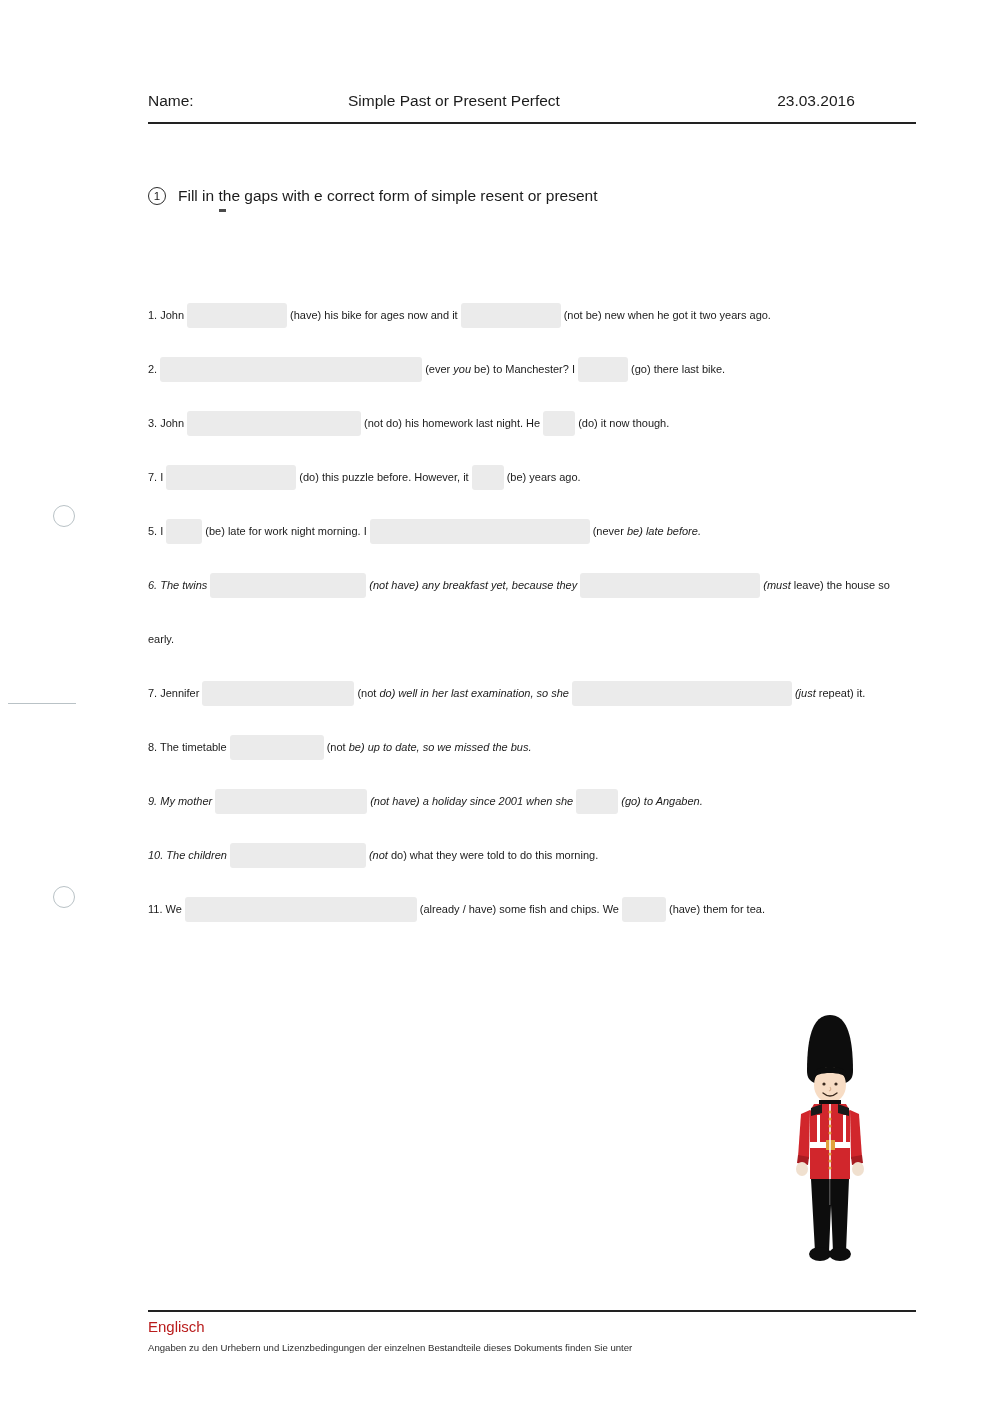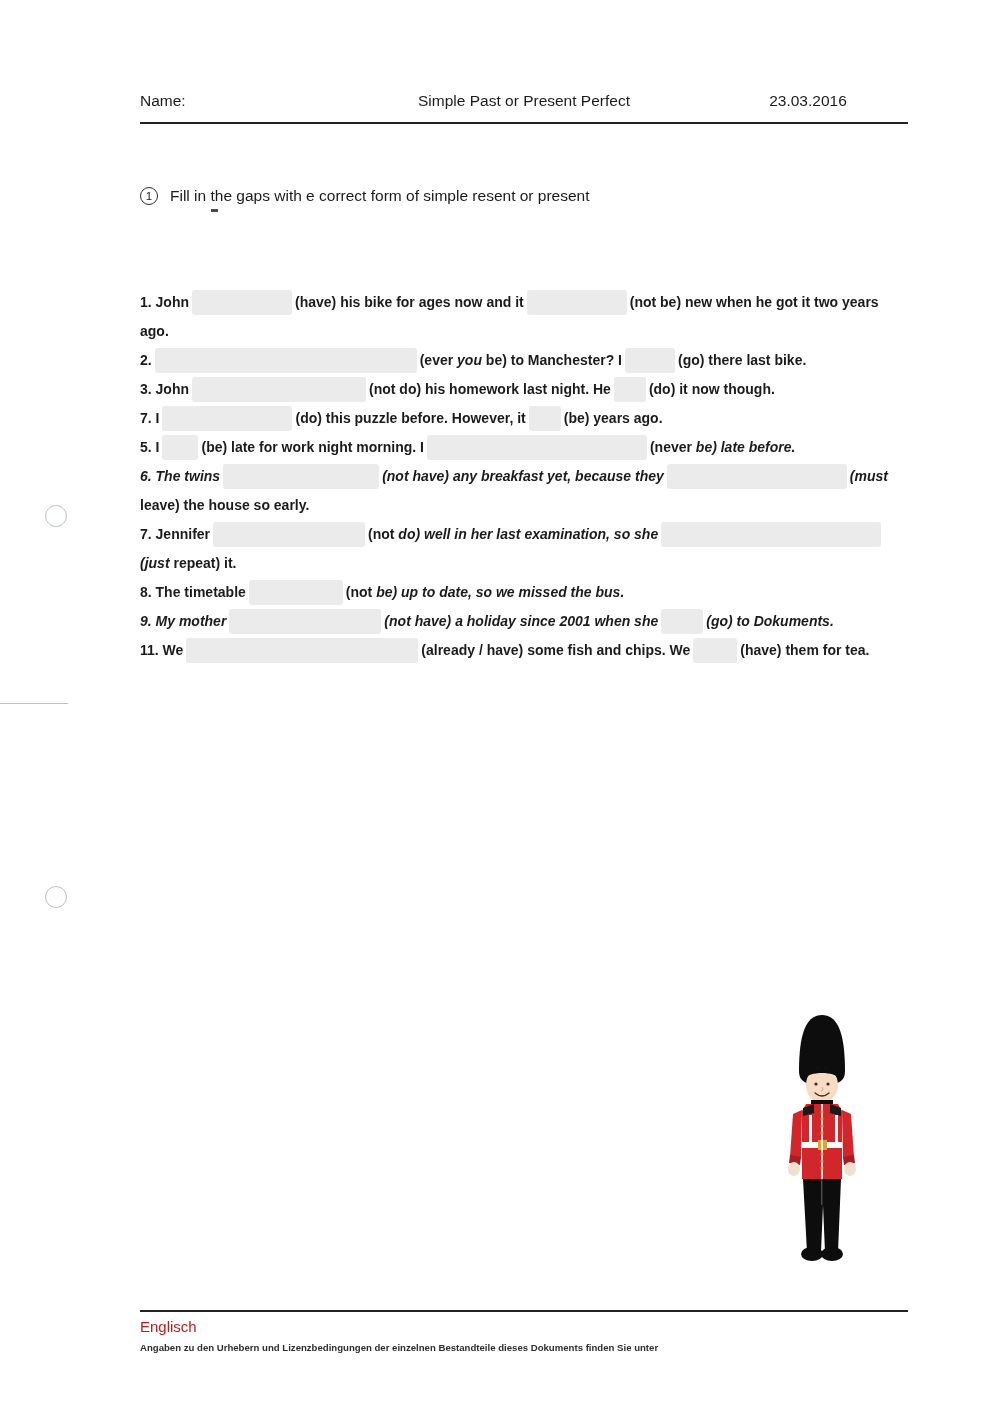--- a/index.html
+++ b/index.html
@@ -11,21 +11,21 @@
     width: 1000px; height: 1416px;
     position: relative;
     font-family: "Liberation Sans", sans-serif;
     color: #1b1b1b;
     overflow: hidden;
   }
 
   
   .page {
     position: absolute;
-    left: 0; top: 0;
+    left: 8px; top: 0;
     width: 855px; height: 1416px;
     background: #fff;
     border-radius: 32px;
   }
 
   
   .margin-circle {
     position: absolute;
     width: 22px; height: 22px;
     border: 1.4px solid #b9c2c6;
@@ -44,21 +44,21 @@
   
   .header {
     position: absolute;
     left: 140px; top: 92px;
     width: 768px;
     display: flex;
     align-items: baseline;
     font-size: 15.5px;
   }
   .header .h-name { width: 200px; }
-  .header .h-title { flex: 1; text-align: center; }
+  .header .h-title { flex: 1; }
   .header .h-date { width: 200px; text-align: center; }
   .header-rule {
     position: absolute;
     left: 140px; top: 122px;
     width: 768px; height: 2px;
     background: #222;
   }
 
   
   .task {
@@ -87,23 +87,22 @@
     width: 7px; height: 3px;
     background: #4a4a4a;
     overflow: hidden;
   }
 
   
   .exercises {
     position: absolute;
     left: 140px; top: 288px;
     width: 770px;
-    font-size: 14px;
-    line-height: 29px;
-    font-weight: bold;
+    font-size: 11px;
+    line-height: 54px;
   }
   .ex-line { white-space: normal; }
   .gap {
     display: inline-block;
     vertical-align: middle;
     height: 25px;
     background: #ebebeb;
     border-radius: 3px;
     margin: 0 3px;
     position: relative;
@@ -130,21 +129,20 @@
     left: 140px; top: 1318px;
     font-size: 15px;
     color: #b91c1c;
   }
   .footer-note {
     position: absolute;
     left: 140px; top: 1341px;
     font-size: 9.6px;
     line-height: 14.5px;
     color: #2e2e2e;
-    font-weight: bold;
   }
 </style>
 </head>
 <body>
 
 <div class="page">
 
   <div class="margin-circle" id="circle-top"></div>
   <div class="margin-rule"></div>
   <div class="margin-circle" id="circle-bottom"></div>
@@ -164,21 +162,22 @@
 
   <div class="exercises">
       <div class="ex-line"><span>1. John</span><span class="gap" style="width: 100px;"></span><span>(have) his bike for ages now and it</span><span class="gap" style="width: 100px;"></span><span>(not be) new when he got it two years ago.</span></div>
       <div class="ex-line"><span>2.</span><span class="gap" style="width: 262px;"></span><span>(ever </span><span class="it">you</span><span> be) to Manchester? I</span><span class="gap" style="width: 50px;"></span><span>(go) there last bike.</span></div>
       <div class="ex-line"><span>3. John</span><span class="gap" style="width: 174px;"></span><span>(not do) his homework last night. He</span><span class="gap" style="width: 32px;"></span><span>(do) it now though.</span></div>
       <div class="ex-line"><span>7. I</span><span class="gap" style="width: 130px;"></span><span>(do) this puzzle before. However, it</span><span class="gap" style="width: 32px;"></span><span>(be) years ago.</span></div>
       <div class="ex-line"><span>5. I</span><span class="gap" style="width: 36px;"></span><span>(be) late for work night morning. I</span><span class="gap" style="width: 220px;"></span><span>(never </span><span class="it">be) late before.</span></div>
       <div class="ex-line"><span class="it">6. The twins</span><span class="gap" style="width: 156px;"></span><span class="it">(not have) any breakfast yet, because they</span><span class="gap" style="width: 180px;"></span><span class="it">(must</span><span> leave) the house so early.</span></div>
       <div class="ex-line"><span>7. Jennifer</span><span class="gap" style="width: 152px;"></span><span>(not </span><span class="it">do) well in her last examination, so she</span><span class="gap" style="width: 220px;"></span><span class="it">(just</span><span> repeat) it.</span></div>
       <div class="ex-line"><span>8. The timetable</span><span class="gap" style="width: 94px;"></span><span>(not </span><span class="it">be) up to date, so we missed the bus.</span></div>
-      <div class="ex-line"><span class="it">9. My mother</span><span class="gap" style="width: 152px;"></span><span class="it">(not have) a holiday since 2001 when she</span><span class="gap" style="width: 42px;"></span><span class="it">(go) to Dokuments.</span></div>
+      <div class="ex-line"><span class="it">9. My mother</span><span class="gap" style="width: 152px;"></span><span class="it">(not have) a holiday since 2001 when she</span><span class="gap" style="width: 42px;"></span><span class="it">(go) to Angaben.</span></div>
+      <div class="ex-line"><span class="it">10. The children</span><span class="gap" style="width: 136px;"></span><span class="it">(not</span><span> do) what they were told to do this morning.</span></div>
       <div class="ex-line"><span>11. We</span><span class="gap" style="width: 232px;"></span><span>(already / have) some fish and chips. We</span><span class="gap" style="width: 44px;"></span><span>(have) them for tea.</span></div>
     </div>
 
   <div class="guard">
     <svg viewBox="0 0 86 270" width="86" height="270" xmlns="http://www.w3.org/2000/svg">
 
       <path d="M20 62 C20 18, 30 6, 43 6 C56 6, 66 18, 66 62 C66 72, 60 76, 43 76 C26 76, 20 72, 20 62 Z" fill="#0d0d0d"></path>
 
       <ellipse cx="43" cy="76" rx="16" ry="18" fill="#f7dcc4"></ellipse>
       <path d="M27 64 C27 56, 59 56, 59 64 L59 70 C59 62, 27 62, 27 70 Z" fill="#0d0d0d"></path>

